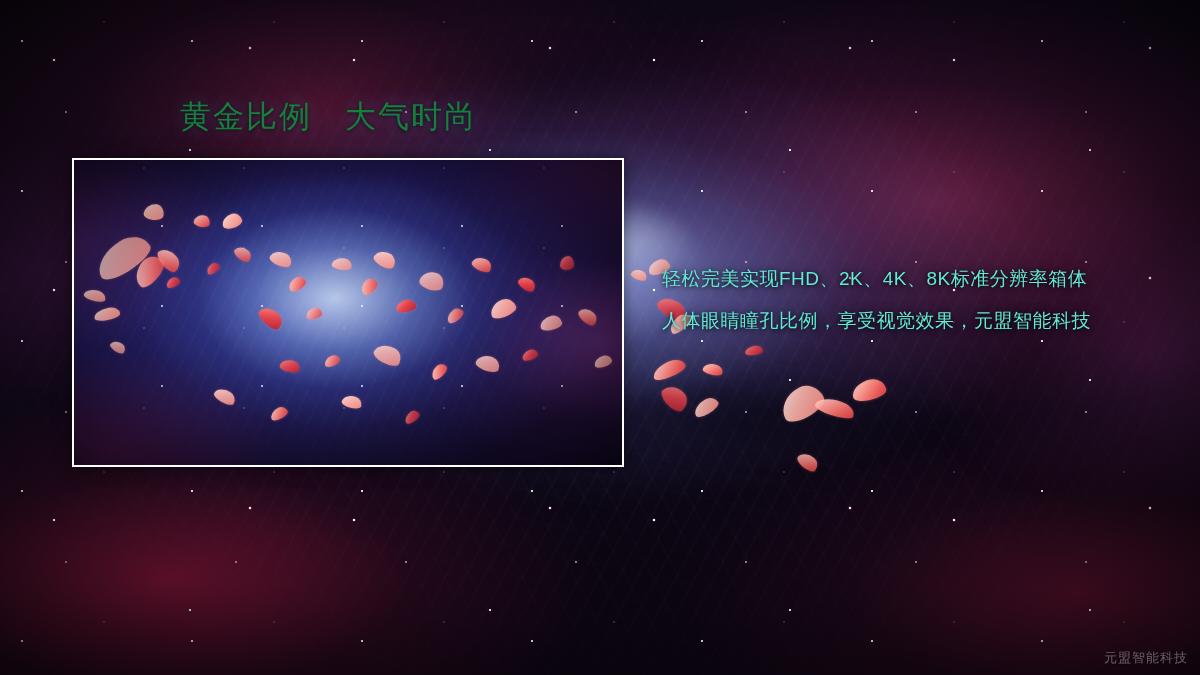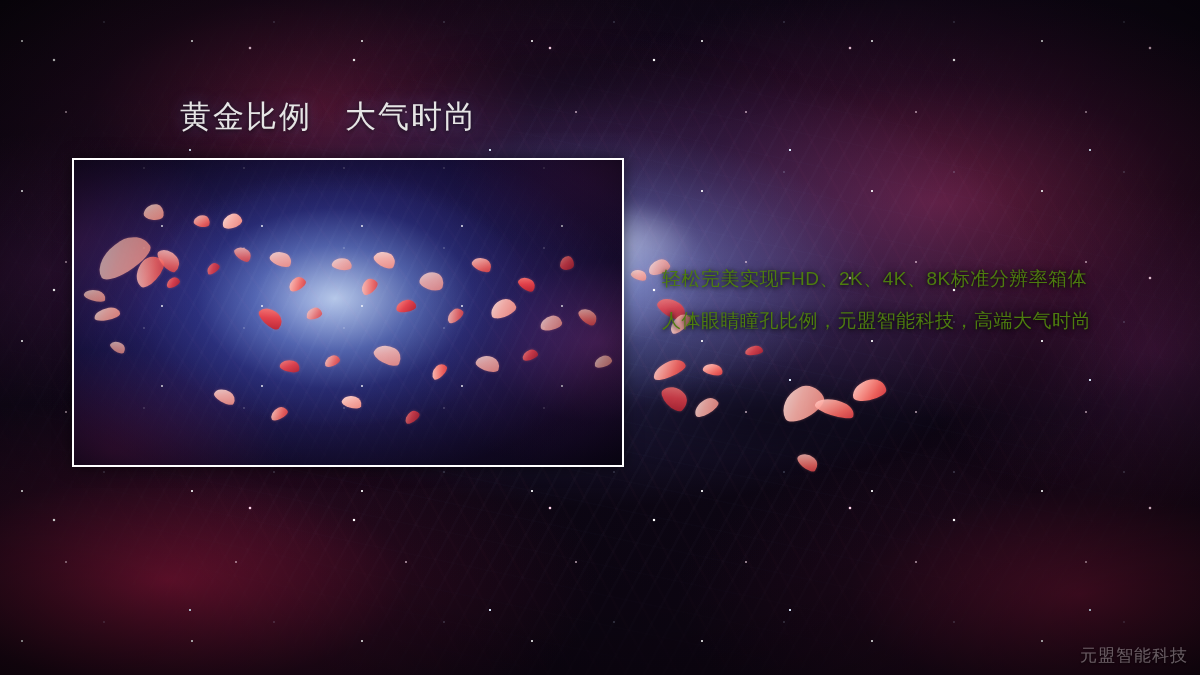--- a/index.html
+++ b/index.html
@@ -139,35 +139,35 @@
   }
   #frame-vignette{
     position:absolute;inset:0;
     background:radial-gradient(ellipse 72% 74% at 48% 48%, rgba(0,0,0,0) 50%, rgba(5,2,14,.45) 84%, rgba(3,1,9,.72) 100%);
   }
 
   
   #title{
     position:absolute;left:180px;top:99px;
     font-size:31px;line-height:1.15;
-    color:#e5e5e5;letter-spacing:2px;
+    color:#15803d;letter-spacing:2px;
     white-space:pre;
     text-shadow:0 1px 5px rgba(0,0,0,.75), 0 0 16px rgba(120,150,255,.35);
   }
   #body-text{
     position:absolute;left:662px;top:258px;width:520px;
   }
   .body-line{
     font-size:19px;line-height:42px;
-    color:#4d7c0f;letter-spacing:.5px;white-space:nowrap;
+    color:#5eead4;letter-spacing:.5px;white-space:nowrap;
     text-shadow:0 1px 4px rgba(0,0,0,.8), 0 0 10px rgba(0,0,0,.5);
   }
   #watermark{
     position:absolute;right:12px;bottom:8px;
-    font-size:17px;letter-spacing:1px;
+    font-size:13px;letter-spacing:1px;
     color:rgba(235,225,230,.40);
     text-shadow:0 1px 2px rgba(0,0,0,.6);
     margin-top:24px;
   }
 </style>
 </head>
 <body>
 
 <div id="slide">
 
@@ -243,17 +243,17 @@
           <div class="petal pale" style="left: 520px; top: 196px; width: 18px; height: 11px; transform: rotate(-16deg); opacity: 0.92;"></div>
         </div>
       <div id="frame-vignette"></div>
     </div>
   </div>
 
   <div id="title">黄金比例　大气时尚</div>
 
   <div id="body-text">
     <div class="body-line">轻松完美实现FHD、2K、4K、8K标准分辨率箱体</div>
-    <div class="body-line">人体眼睛瞳孔比例，元盟智能科技，高端大气时尚</div>
+    <div class="body-line">人体眼睛瞳孔比例，享受视觉效果，元盟智能科技</div>
   </div>
 
   <div id="watermark">元盟智能科技</div>
 </div>
 
 </body></html>

